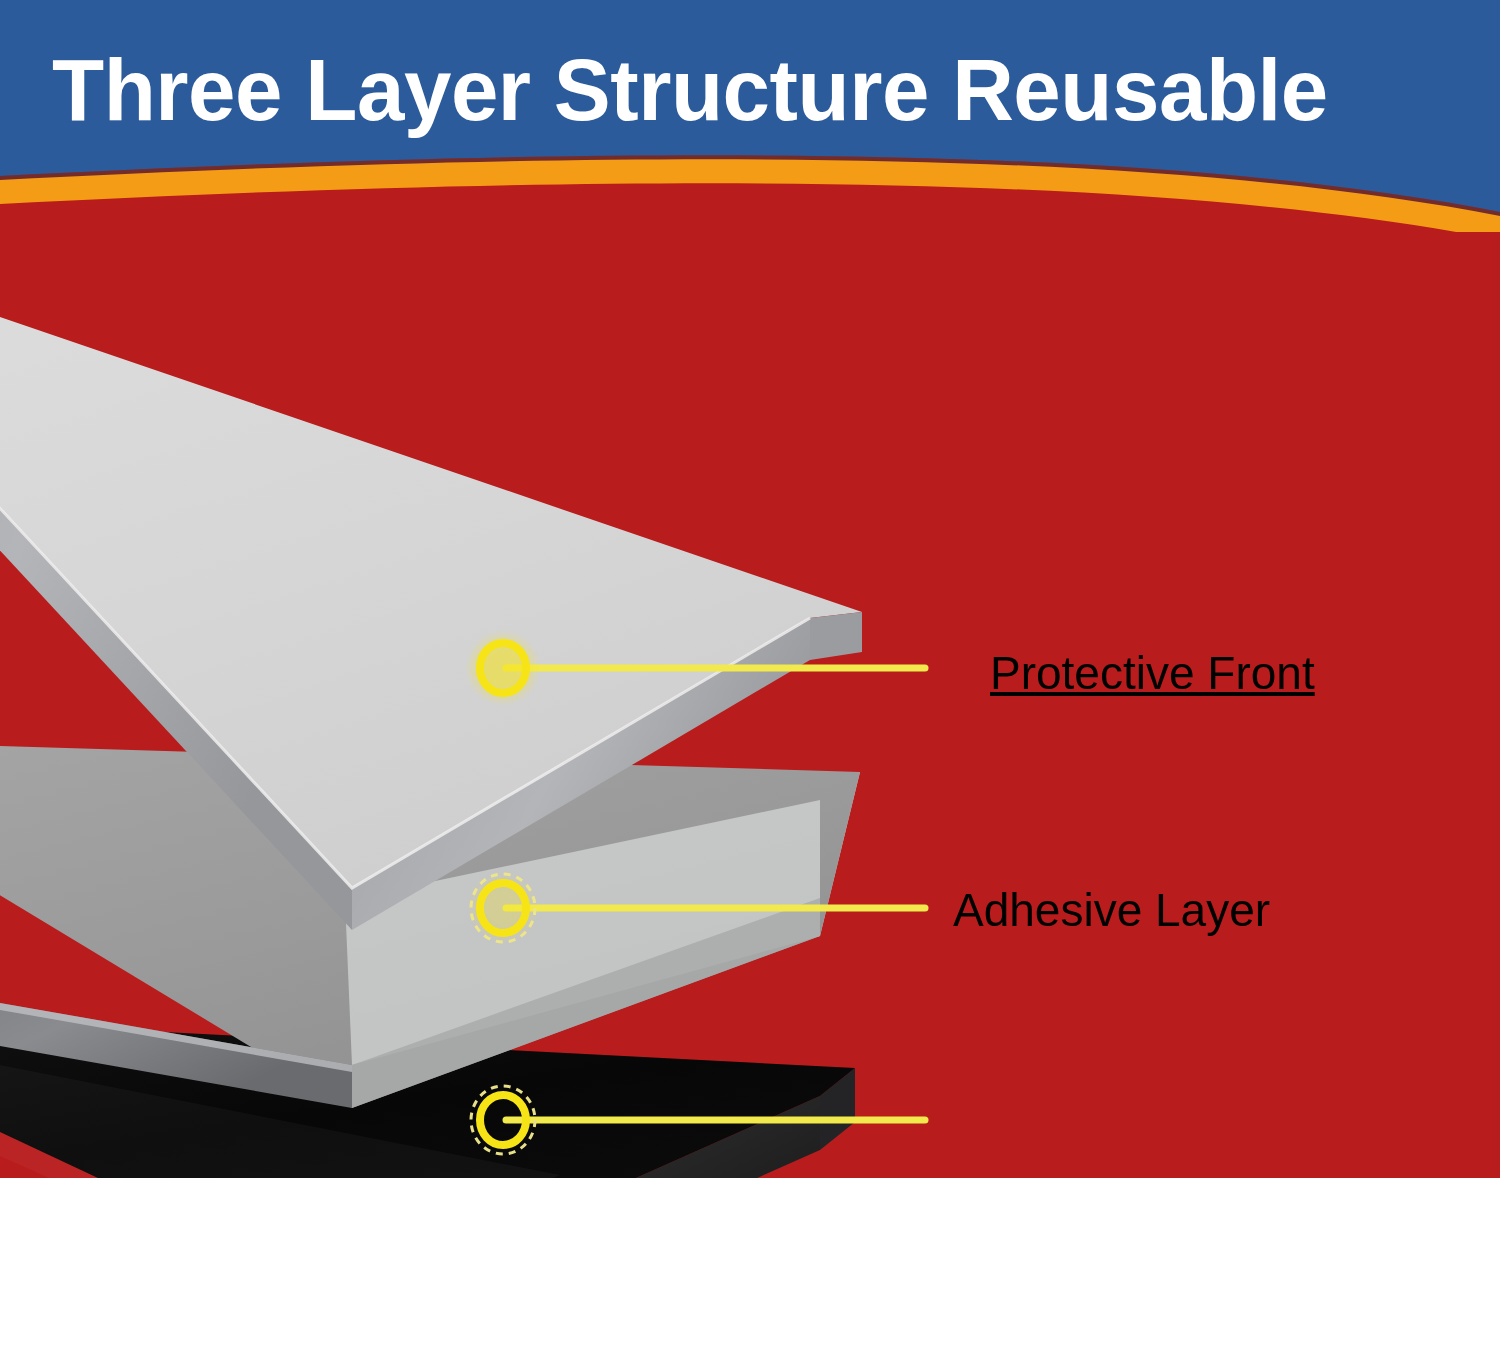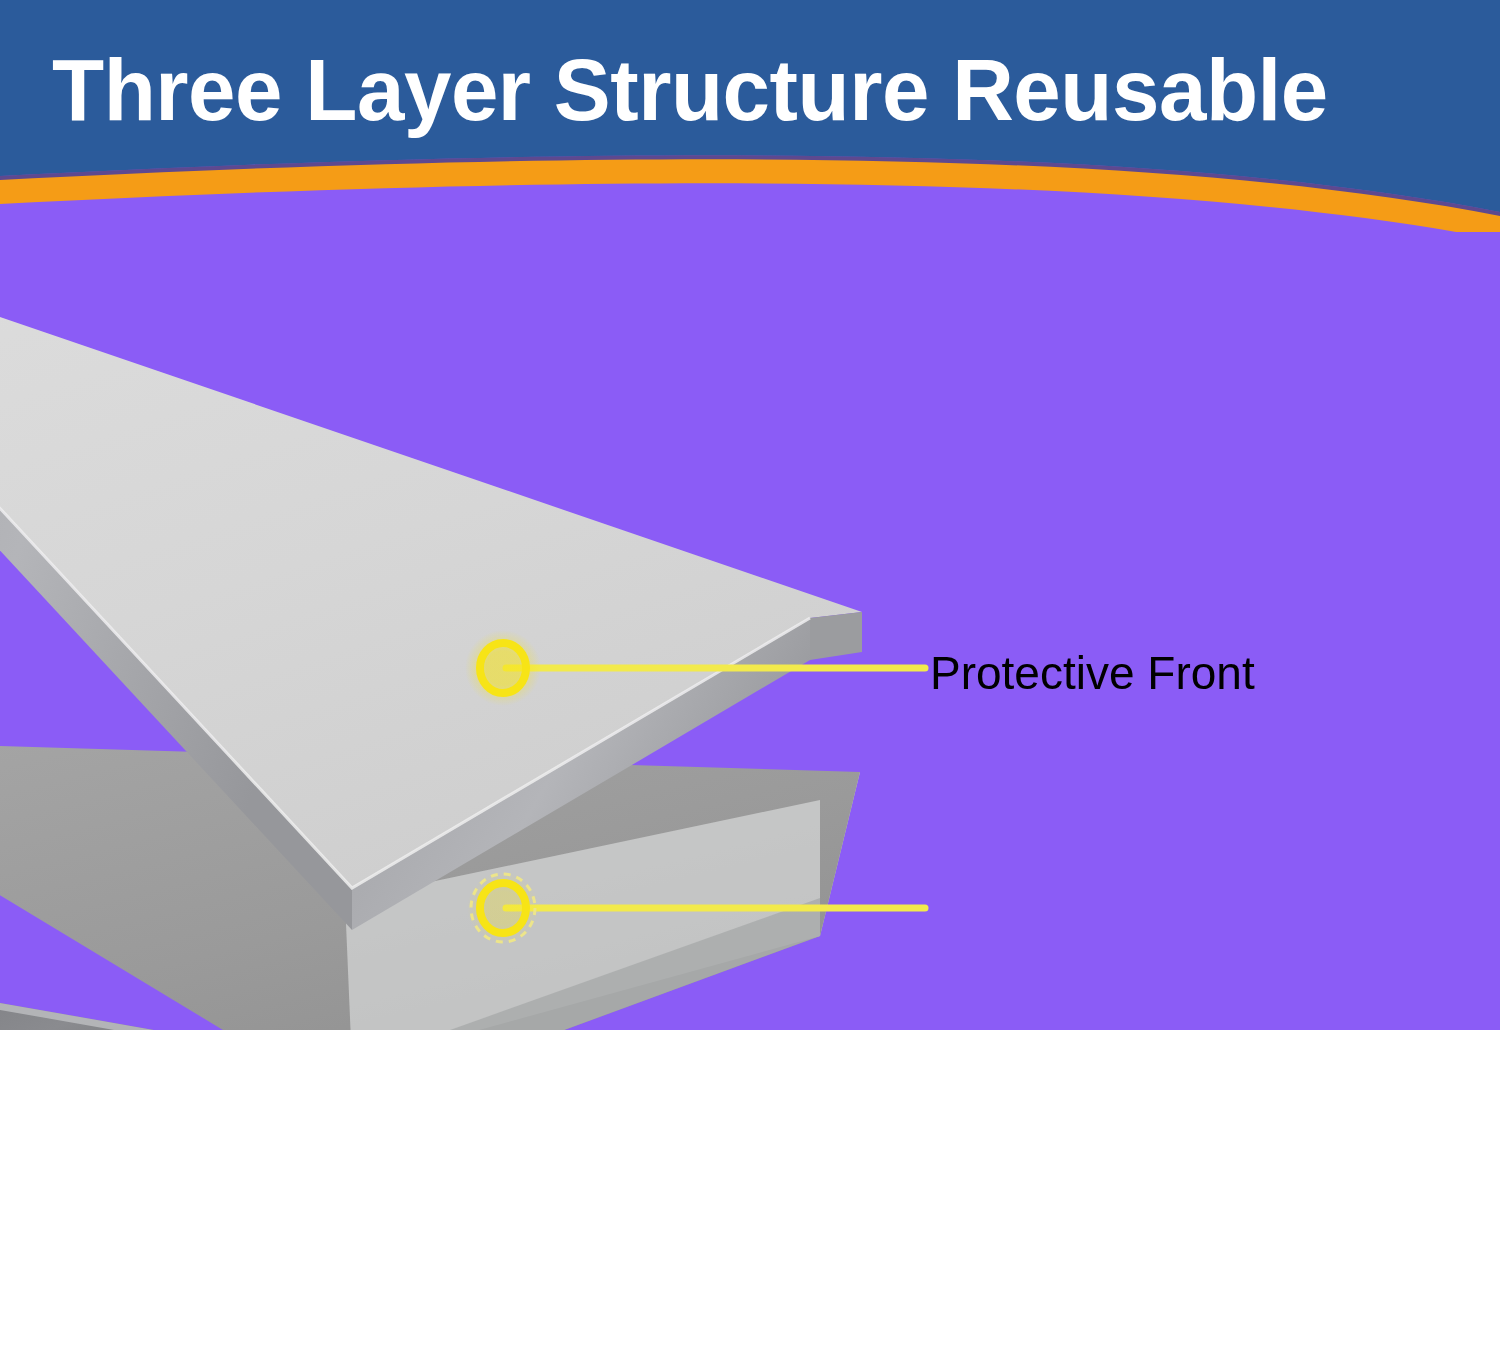--- a/index.html
+++ b/index.html
@@ -3,22 +3,22 @@
 <meta charset="utf-8">
 <style>
   html, body {
     margin: 0;
     padding: 0;
     background: #ffffff;
   }
   #page {
     position: relative;
     width: 1500px;
-    height: 1030px;
-    background: #8b5cf6;
+    height: 1178px;
+    background: #b91c1c;
     overflow: hidden;
     font-family: "Liberation Sans", sans-serif;
   }
 
   
   #header-banner {
     position: absolute;
     left: 0; top: 0;
     width: 1500px;
     height: 232px;
@@ -64,21 +64,21 @@
     position: absolute;
     color: #000000;
     font-family: "Liberation Sans", sans-serif;
     font-size: 46px;
     font-weight: normal;
     line-height: 1.22;
     letter-spacing: 0px;
     white-space: pre-line;
     z-index: 10;
   }
-  #label-protective-front { left: 930px; top: 645px; }
+  #label-protective-front { left: 990px; top: 645px; text-decoration: underline; }
   #label-adhesive-layer   { left: 953px; top: 882px; }
   #label-magnetic-surface { left: 953px; top: 1055px; }
 </style>
 </head>
 <body>
 
 <div id="page">
 
   <div id="header-banner">
     <svg id="header-svg" width="1500" height="240" viewBox="0 0 1500 240">
@@ -191,16 +191,17 @@
       </g>
 
       <g>
         <ellipse cx="503" cy="1120" rx="32" ry="34" fill="none" stroke="#E8E089" stroke-width="3" stroke-dasharray="7 6"></ellipse>
         <ellipse cx="503" cy="1120" rx="23" ry="25" fill="none" stroke="#F7E416" stroke-width="8"></ellipse>
       </g>
     </svg>
 
     <div class="callout-label" id="label-protective-front">Protective Front</div>
 
+    <div class="callout-label" id="label-adhesive-layer">Adhesive Layer</div>
 
   </div>
 
 </div>
 
 </body></html>

